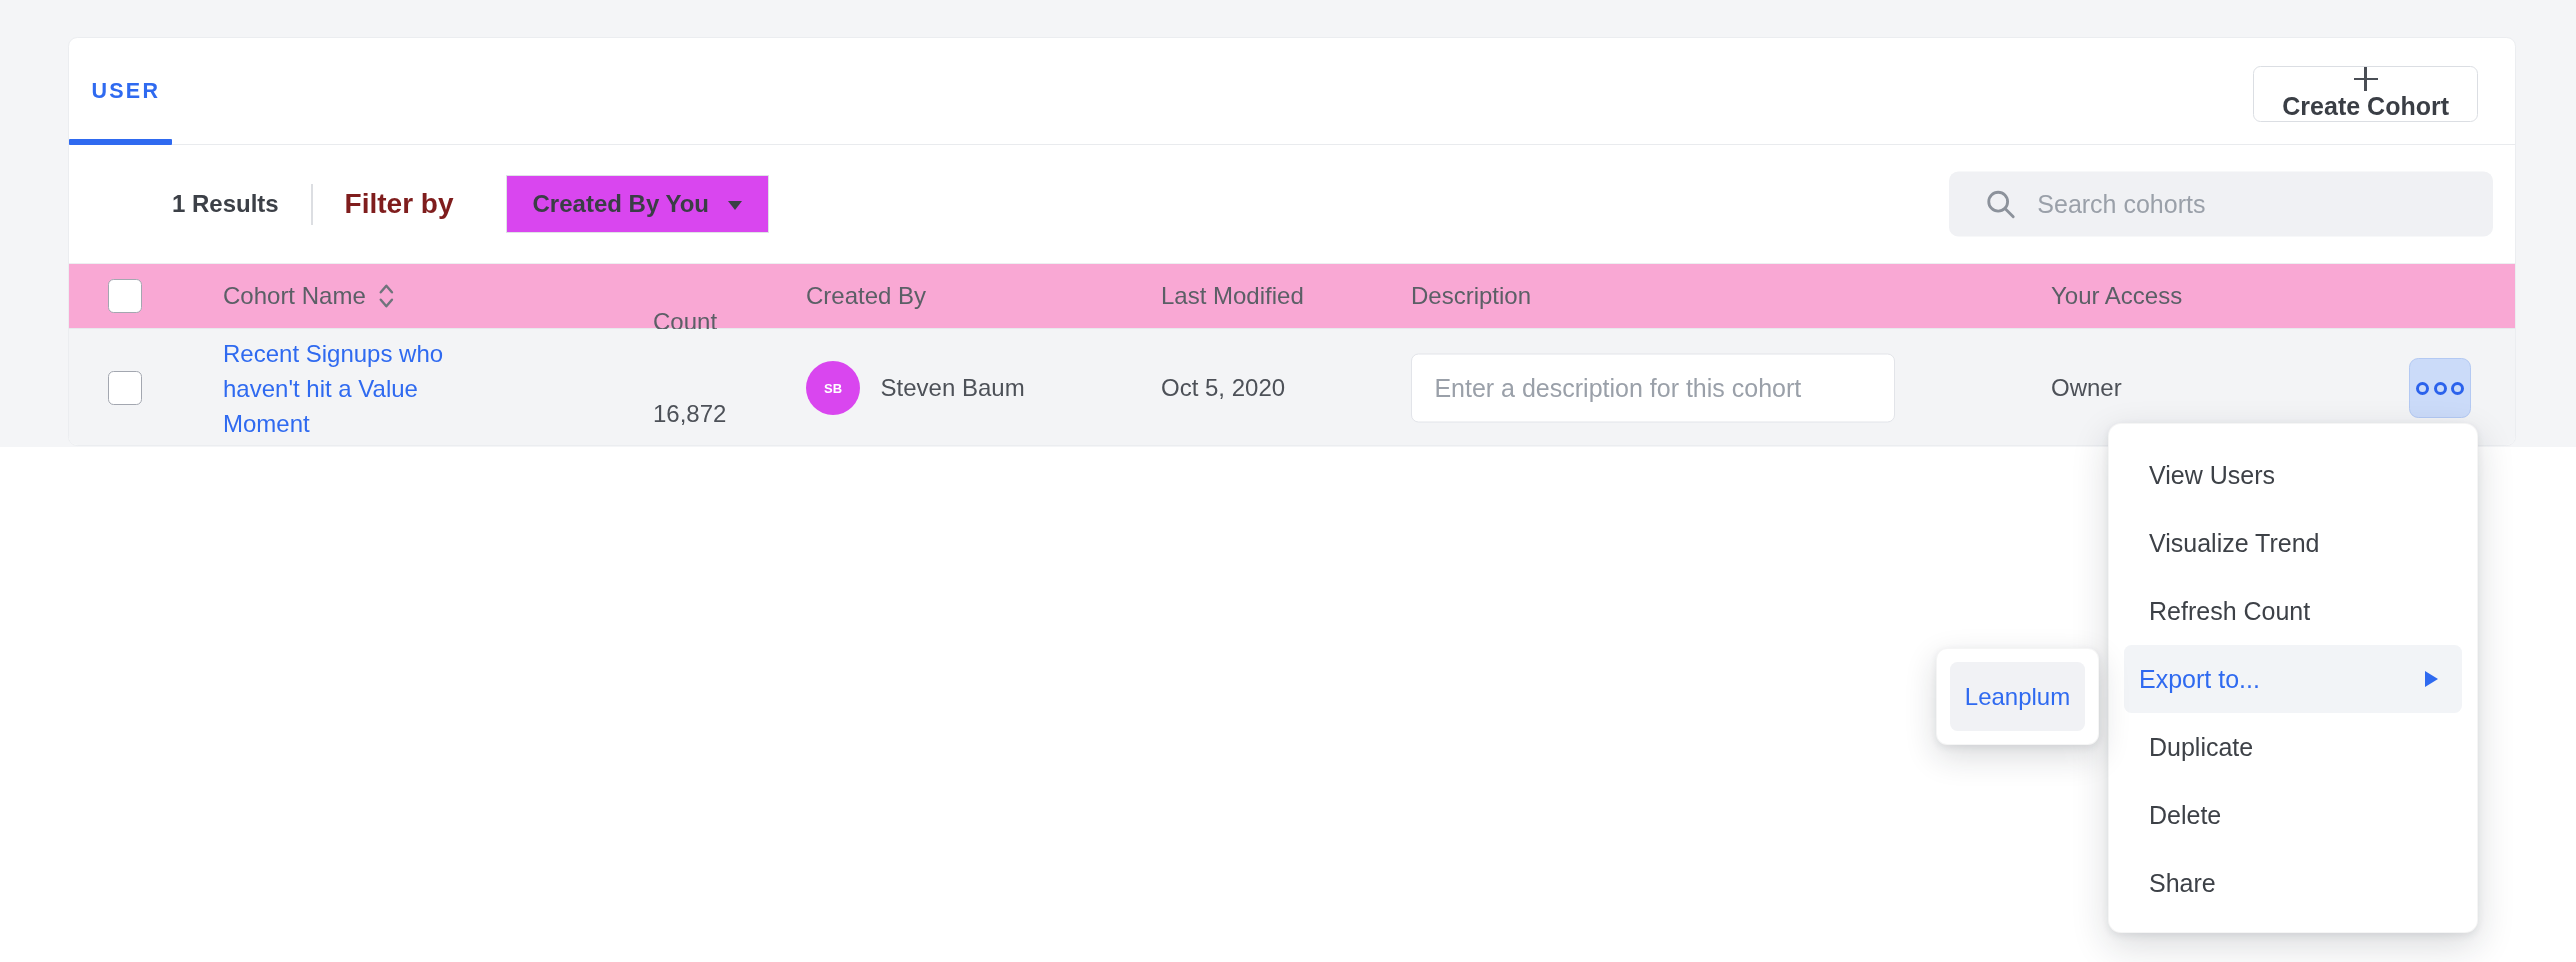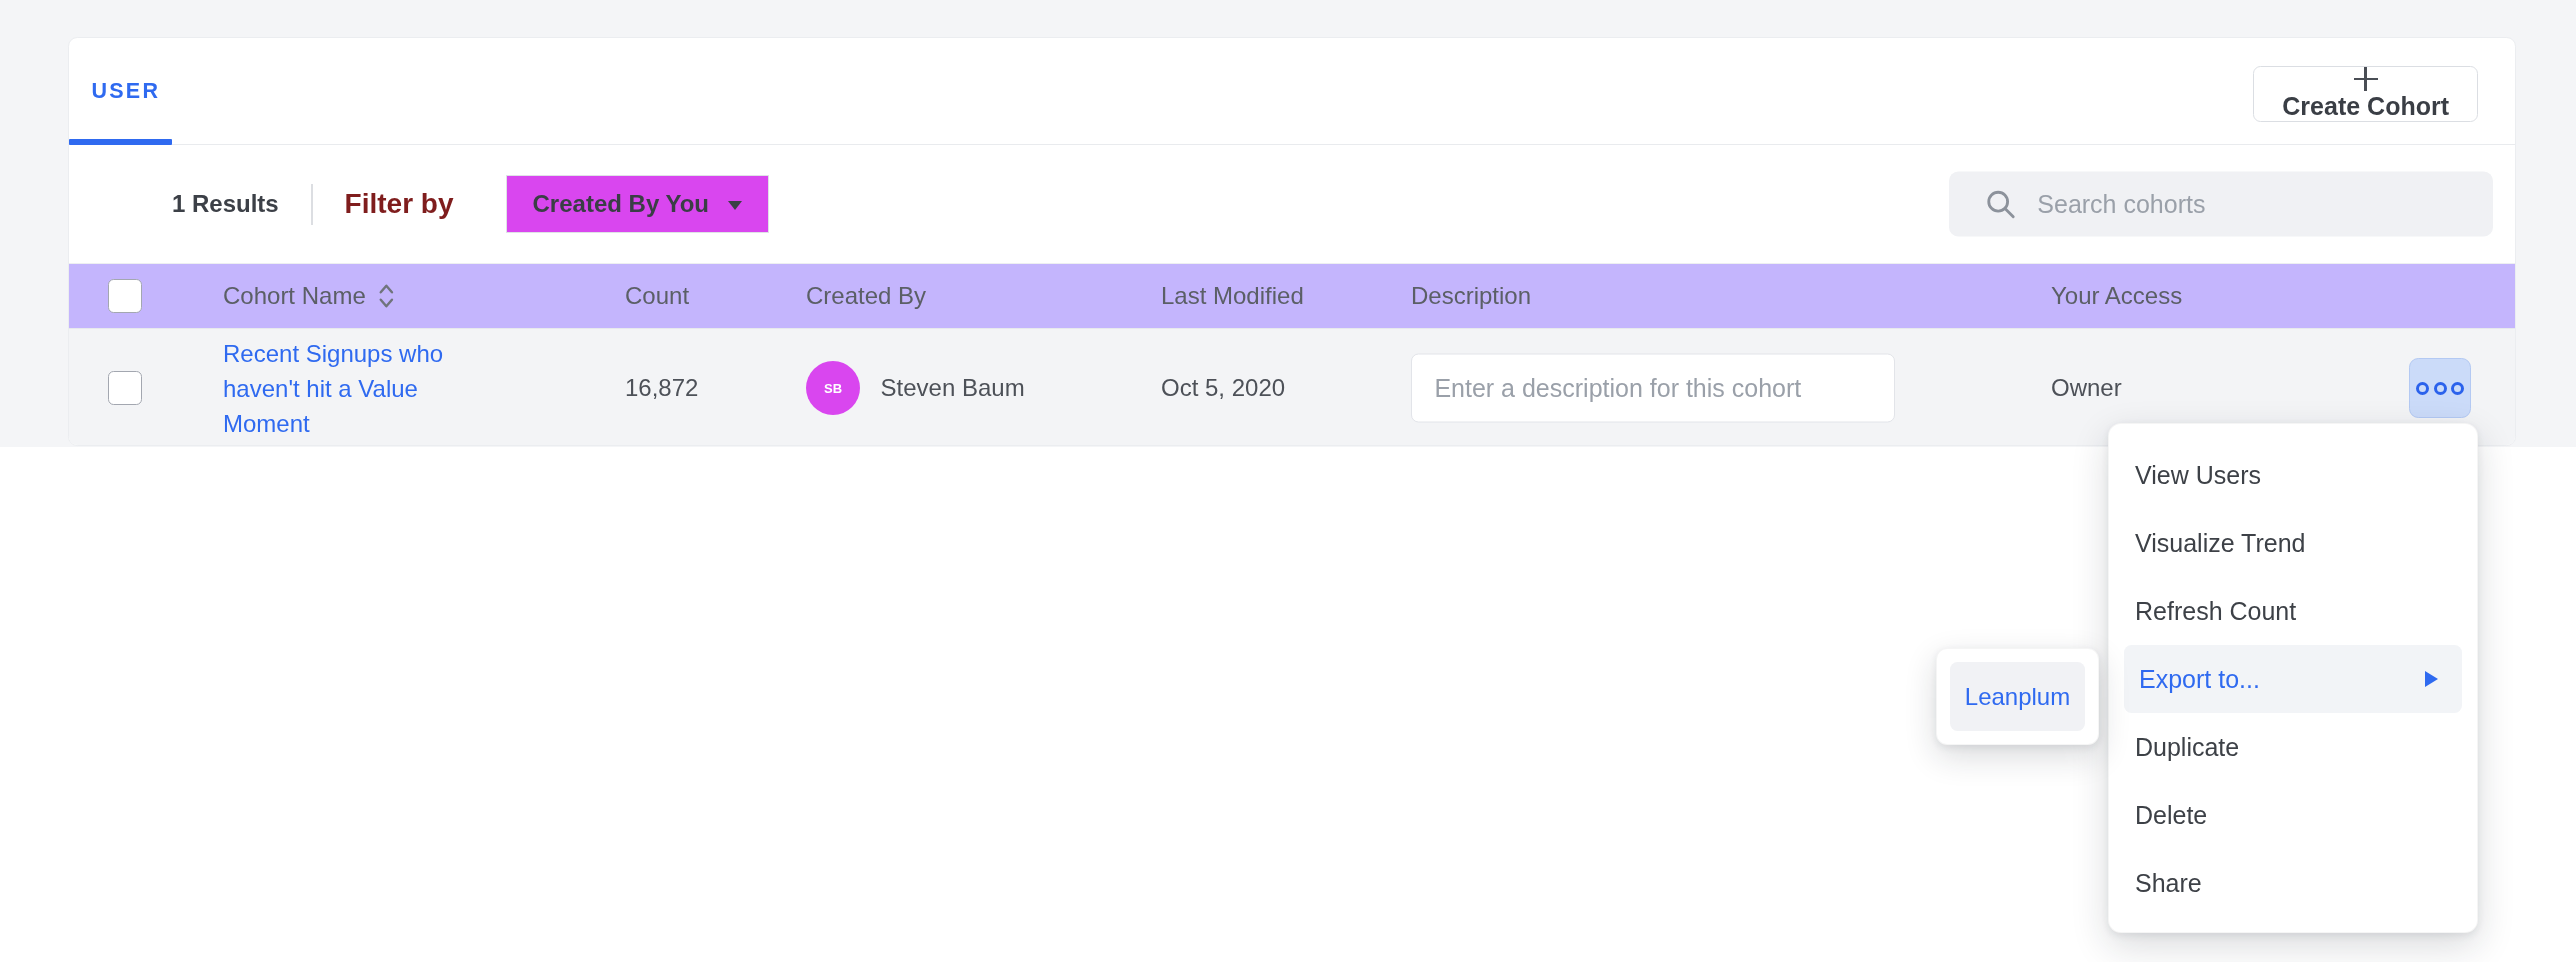--- a/index.html
+++ b/index.html
@@ -84,34 +84,34 @@
   .searchbox input {
     flex: 1; height: 100%; border: none; outline: none; background: transparent;
     font-family: "Liberation Sans", sans-serif;
     font-size: 25px; color: #3d4147;
   }
   .searchbox input::placeholder { color: #9aa0a9; }
 
   
   .thead {
     position: relative; height: 66px;
-    background: #c4b5fd;
+    background: #f9a8d4;
     border-top: 0.9px solid #edeff1; border-bottom: 0.9px solid #e7e9ed;
   }
   .trow {
     position: relative; height: 118px;
     background: #f3f4f6;
   }
   .cell { position: absolute; top: 50%; transform: translateY(-50%); }
   .hlabel { font-size: 24px; color: #5b5f66; white-space: nowrap; }
   .cval  { font-size: 24px; color: #4d5158; white-space: nowrap; }
 
   .c-check    { left: 39px; }
   .c-name     { left: 154px; width: 234px; }
-  .c-count    { left: 556px; }
+  .c-count    { left: 584px; margin-top: 26px; }
   .c-created  { left: 737px; }
   .c-modified { left: 1092px; }
   .c-desc     { left: 1342px; }
   .c-access   { left: 1982px; }
   .c-actions  { left: 2340px; }
 
   .checkbox {
     width: 34px; height: 34px;
     background: #fff; border: 1.9px solid #a3a7b0; border-radius: 5.6px;
     cursor: pointer;
@@ -151,21 +151,21 @@
   .context-menu {
     position: absolute; left: 2108px; top: 423px;
     width: 370px; height: 510px;
     background: #fff; border: 0.9px solid rgba(0,0,0,0.04); border-radius: 13px;
     box-shadow: 0 2.8px 7.5px rgba(25,32,45,0.08), 0 13px 37px rgba(25,32,45,0.16);
     padding: 17px 0; z-index: 20;
   }
   .menu-item {
     position: relative; height: 68px;
     display: flex; align-items: center;
-    padding-left: 26px;
+    padding-left: 40px;
     font-size: 25px; color: #3d4147; cursor: pointer;
   }
   .menu-item.active {
     margin: 0 15px; padding-left: 15px;
     background: #f2f4f7; border-radius: 7.5px;
     color: #2f6af0;
   }
   .submenu-arrow-icon {
     position: absolute; right: 24px; top: 50%; transform: translateY(-50%);
     width: 0; height: 0;

